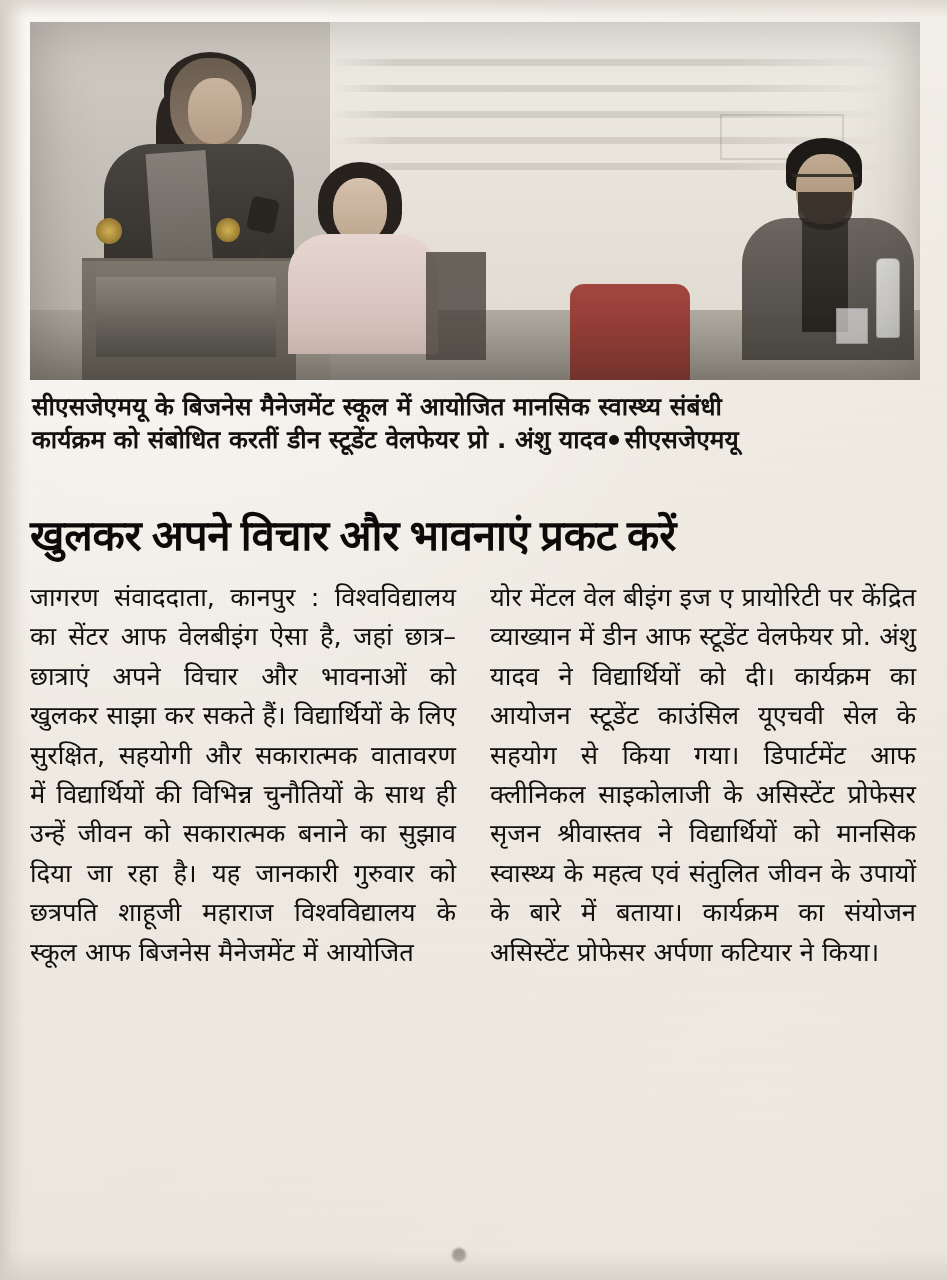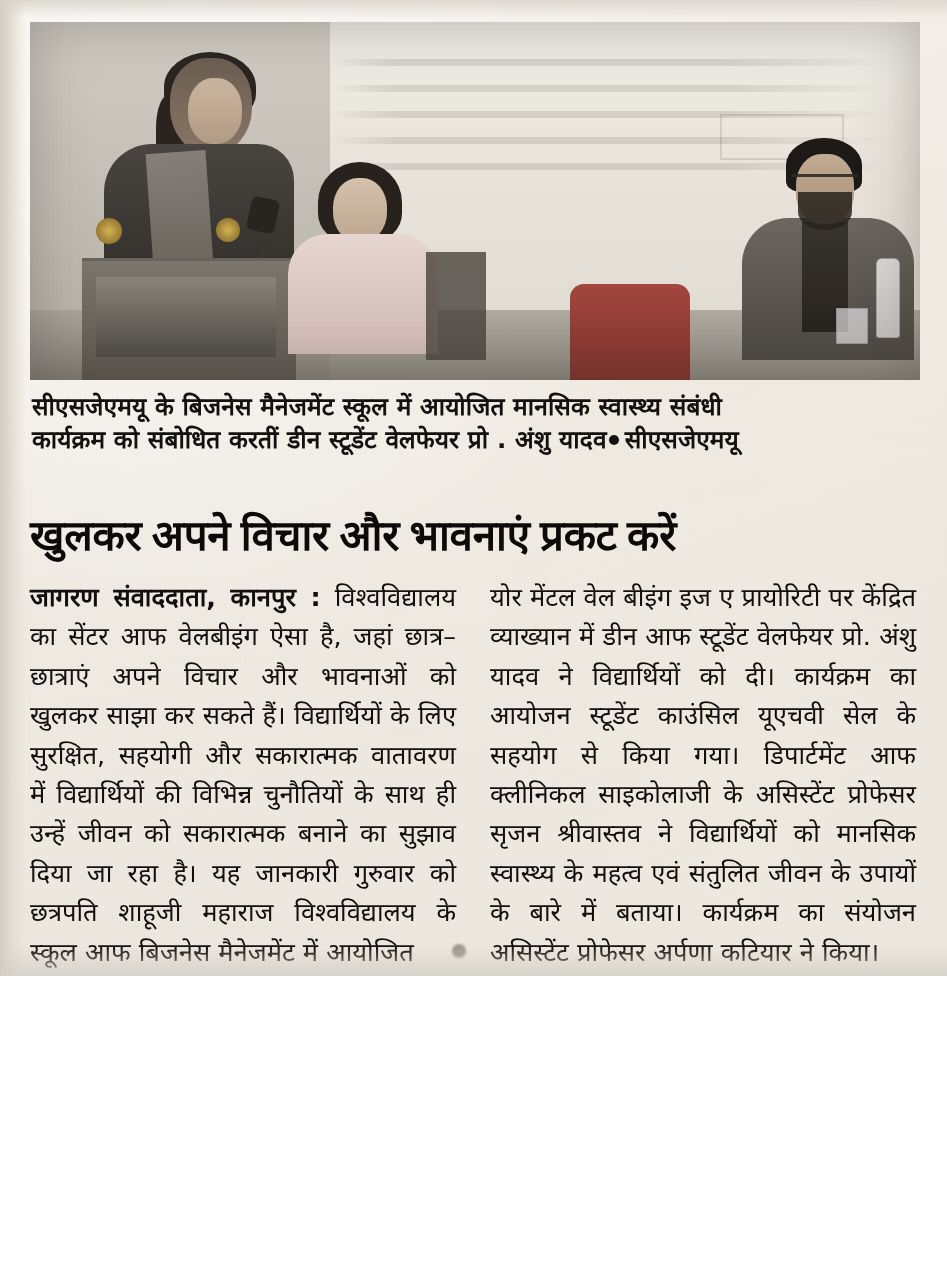--- a/index.html
+++ b/index.html
@@ -11,21 +11,21 @@
   body {
     width: 947px;
     height: 1280px;
     overflow: hidden;
     font-family: "DejaVu Sans", sans-serif;
   }
 
   .clipping {
     position: relative;
     width: 947px;
-    height: 976px;
+    height: 1280px;
     background: #f2efe9;
     background-image:
       radial-gradient(circle at 20% 15%, rgba(255,255,255,0.55), rgba(255,255,255,0) 45%),
       radial-gradient(circle at 80% 85%, rgba(240,235,225,0.7), rgba(255,255,255,0) 55%),
       linear-gradient(160deg, #f6f3ed 0%, #efebe3 45%, #e9e4db 100%);
     box-sizing: border-box;
     overflow: hidden;
   }
 
   
@@ -375,21 +375,21 @@
     width: 426px;
     font-family: "DejaVu Sans", sans-serif;
     font-size: 25.5px;
     line-height: 1.545;
     color: #12100e;
     text-align: justify;
     text-justify: inter-word;
     font-weight: 500;
   }
   .col p { margin: 0; }
-  .byline { font-weight: 700; }
+  .byline { font-weight: 400; }
 
   .bottom-smudge {
     position: absolute;
     left: 452px;
     bottom: 18px;
     width: 14px;
     height: 14px;
     border-radius: 50%;
     background: rgba(60,55,48,0.45);
     filter: blur(1px);

